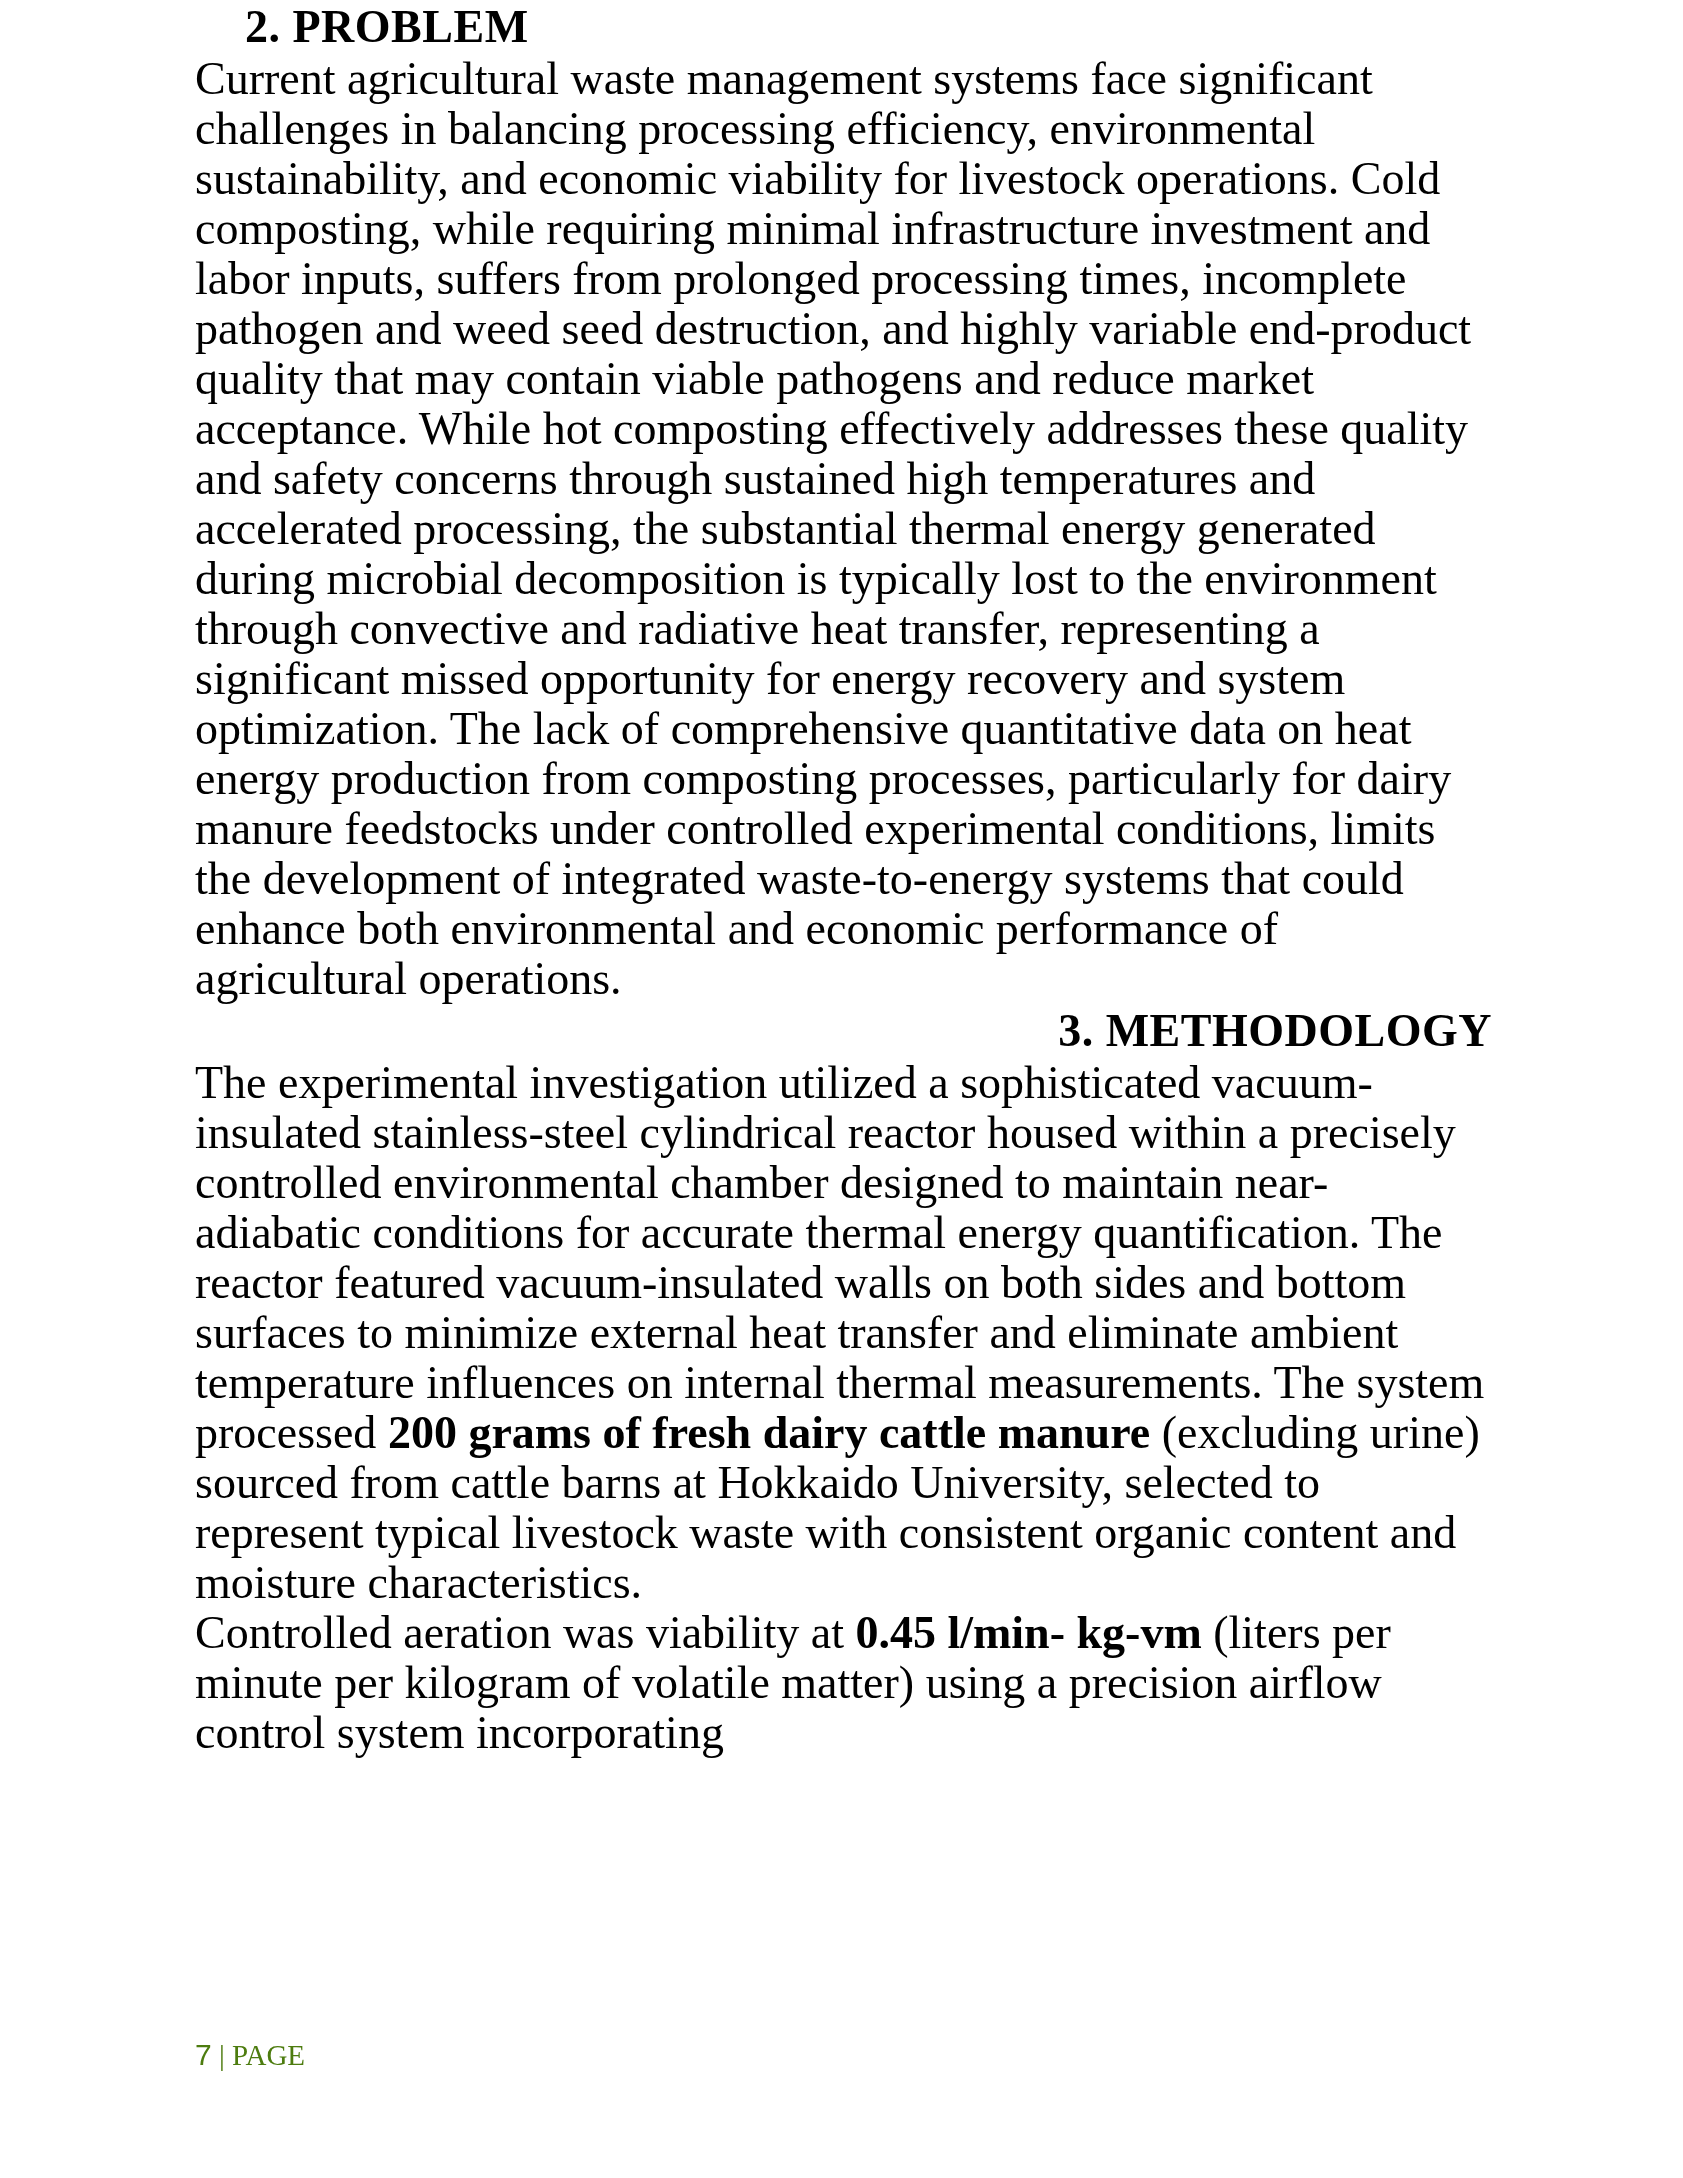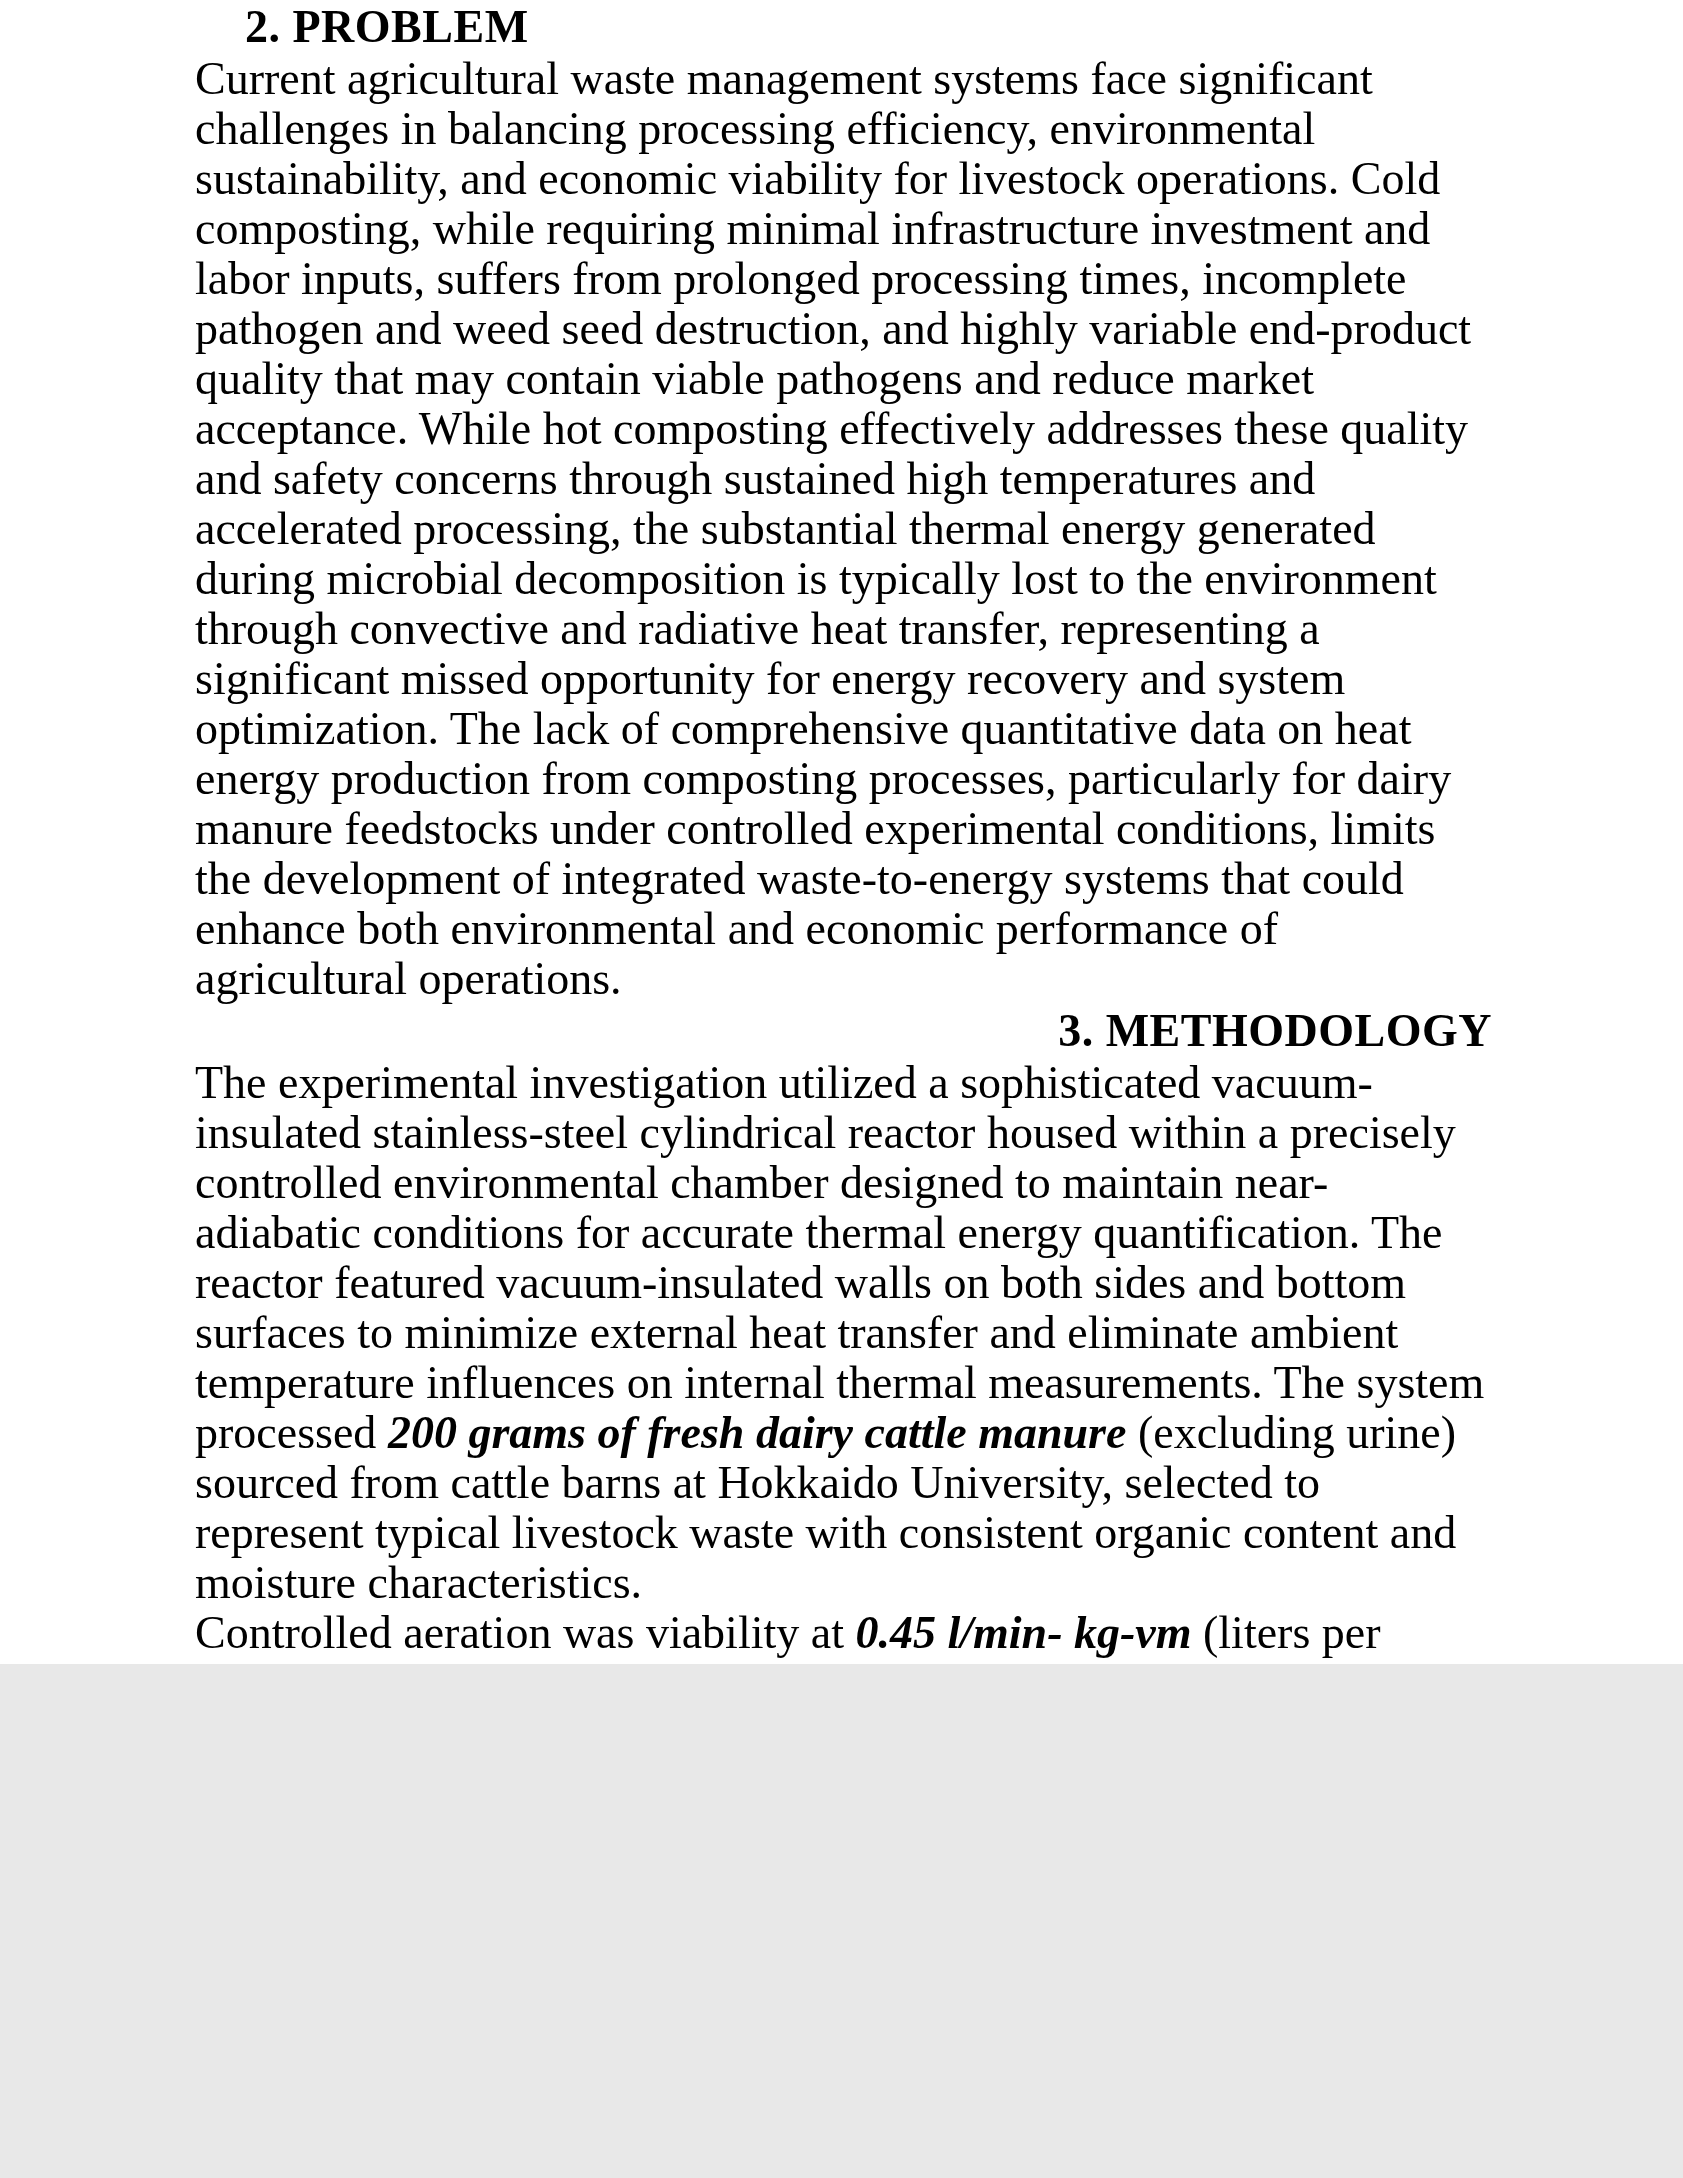--- a/index.html
+++ b/index.html
@@ -3,21 +3,21 @@
 <meta charset="utf-8">
 <style>
   html, body {
     margin: 0;
     padding: 0;
     background: #e8e8e8;
   }
   .page {
     position: relative;
     width: 1683px;
-    height: 1664px;
+    height: 2178px;
     background: #ffffff;
     font-family: "Liberation Serif", serif;
     color: #000000;
     overflow: hidden;
   }
   .content {
     position: absolute;
     left: 195px;
     top: 0;
     width: 1297px;
@@ -36,21 +36,21 @@
   p.body-para {
     font-size: 46px;
     line-height: 50px;
     margin: 0;
     text-align: left;
   }
   .para-problem { margin-top: 83px; }
   .para-method-1 { margin-top: 81px; }
   .para-method-2 { margin-top: 46px; }
   .seg-normal { font-weight: normal; font-style: normal; }
-  .seg-bold-italic { font-weight: bold; font-style: italic; }
+  .seg-bold-italic { font-weight: bold; }
   .footer {
     position: absolute;
     left: 195px;
     top: 2037px;
     font-size: 29px;
     line-height: 36px;
     color: #4d7c0f;
   }
   .footer .page-number {
     font-family: "Liberation Sans", sans-serif;

